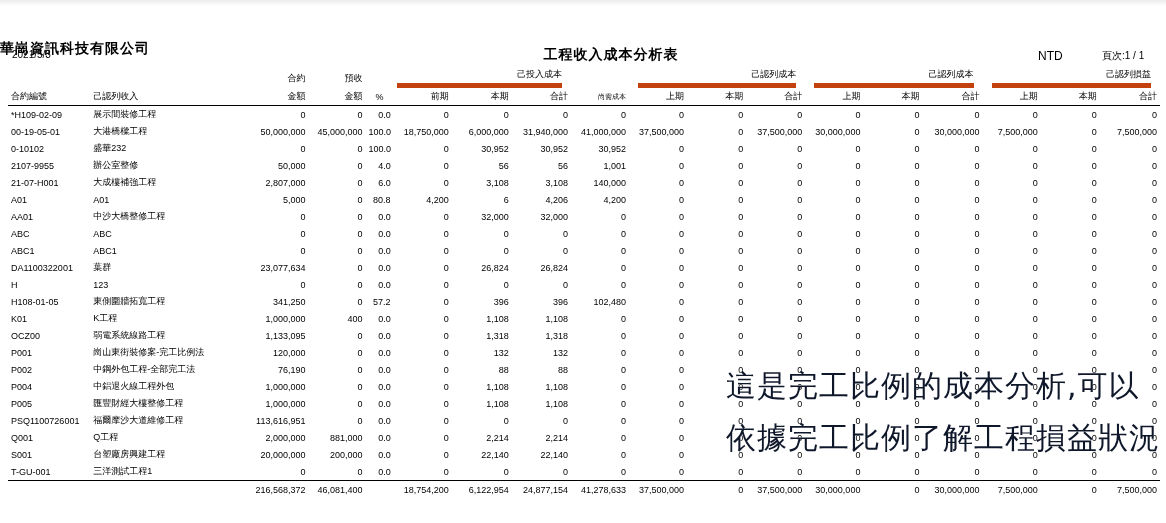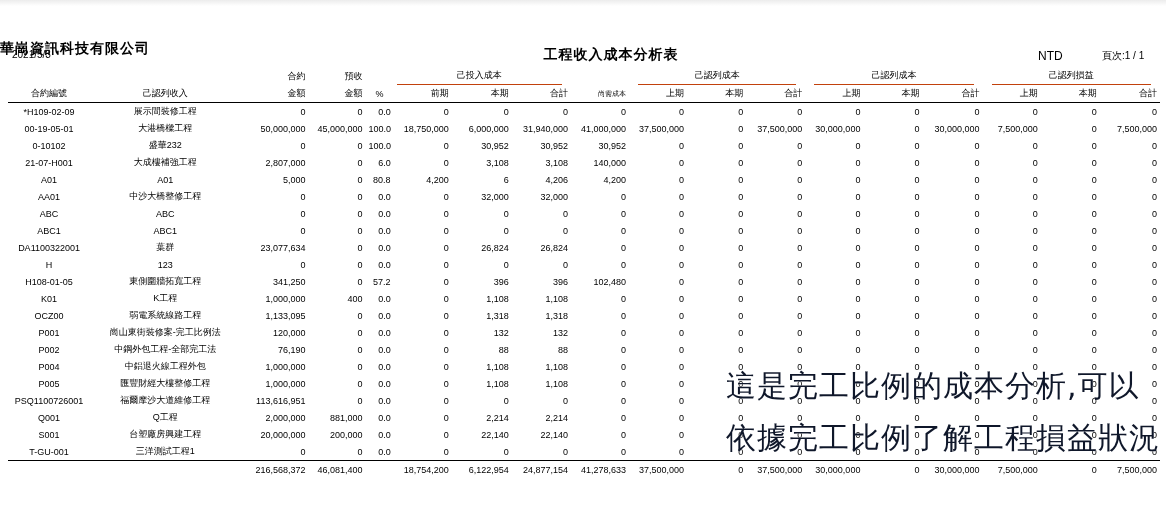--- a/index.html
+++ b/index.html
@@ -30,25 +30,25 @@
     position: absolute; top: 68px; left: 8px;
     width: 1152px; border-collapse: collapse; table-layout: fixed;
     font-size: 9px;
   }
   table.report th, table.report td {
     padding: 0 3px; white-space: nowrap; overflow: visible;
   }
   table.report thead th { font-weight: normal; height: 17px; }
   table.report thead tr.h2 th { border-bottom: 1.5px solid #000; height: 17px; }
   .grp { text-align: center; }
-  .grp span { display: block; border-bottom: 1px solid #c2410c; margin: 0 6px; padding-bottom: 2px; }
+  .grp span { display: block; border-bottom: 5px solid #c2410c; margin: 0 6px; padding-bottom: 2px; text-align: right; }
   .grp.g1 span { margin-left: 0; }
   .r { text-align: right; }
   .c { text-align: center; }
-  .l { text-align: center; }
+  .l { text-align: left; }
   .small { font-size: 7px; }
   table.report tbody td { height: 17px; }
   table.report tfoot td { height: 17px; border-top: 1.5px solid #000; }
 
   .annotation {
     position: absolute; left: 726px; top: 360px;
     color: #0f172a; font-size: 30px; line-height: 52px;
     font-family: "DejaVu Sans", sans-serif;
     letter-spacing: 1px;
     text-shadow: 0 0 1px #fff;
@@ -182,20 +182,40 @@
         <td class="r">0</td>
         <td class="r">0</td>
         <td class="r">0</td>
         <td class="r">0</td>
         <td class="r">0</td>
         <td class="r">0</td>
         <td class="r">0</td>
         <td class="r">0</td>
       </tr>
       <tr>
+        <td class="l">2107-9955</td>
+        <td class="l">辦公室整修</td>
+        <td class="r">50,000</td>
+        <td class="r">0</td>
+        <td class="r">4.0</td>
+        <td class="r">0</td>
+        <td class="r">56</td>
+        <td class="r">56</td>
+        <td class="r">1,001</td>
+        <td class="r">0</td>
+        <td class="r">0</td>
+        <td class="r">0</td>
+        <td class="r">0</td>
+        <td class="r">0</td>
+        <td class="r">0</td>
+        <td class="r">0</td>
+        <td class="r">0</td>
+        <td class="r">0</td>
+      </tr>
+      <tr>
         <td class="l">21-07-H001</td>
         <td class="l">大成樓補強工程</td>
         <td class="r">2,807,000</td>
         <td class="r">0</td>
         <td class="r">6.0</td>
         <td class="r">0</td>
         <td class="r">3,108</td>
         <td class="r">3,108</td>
         <td class="r">140,000</td>
         <td class="r">0</td>

